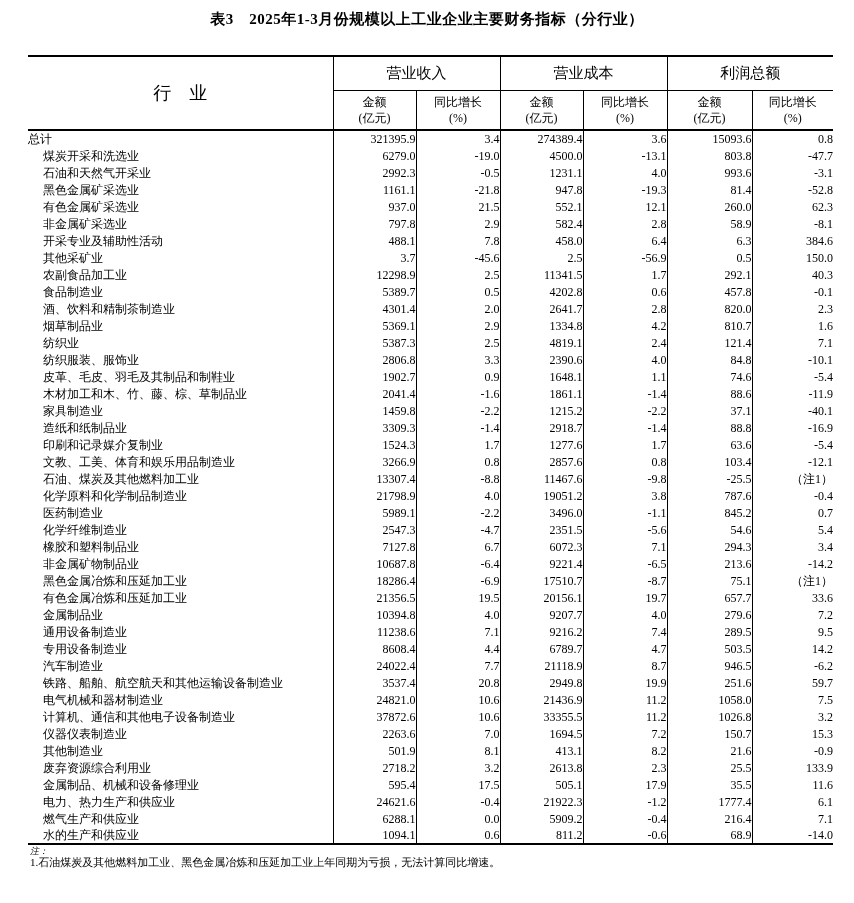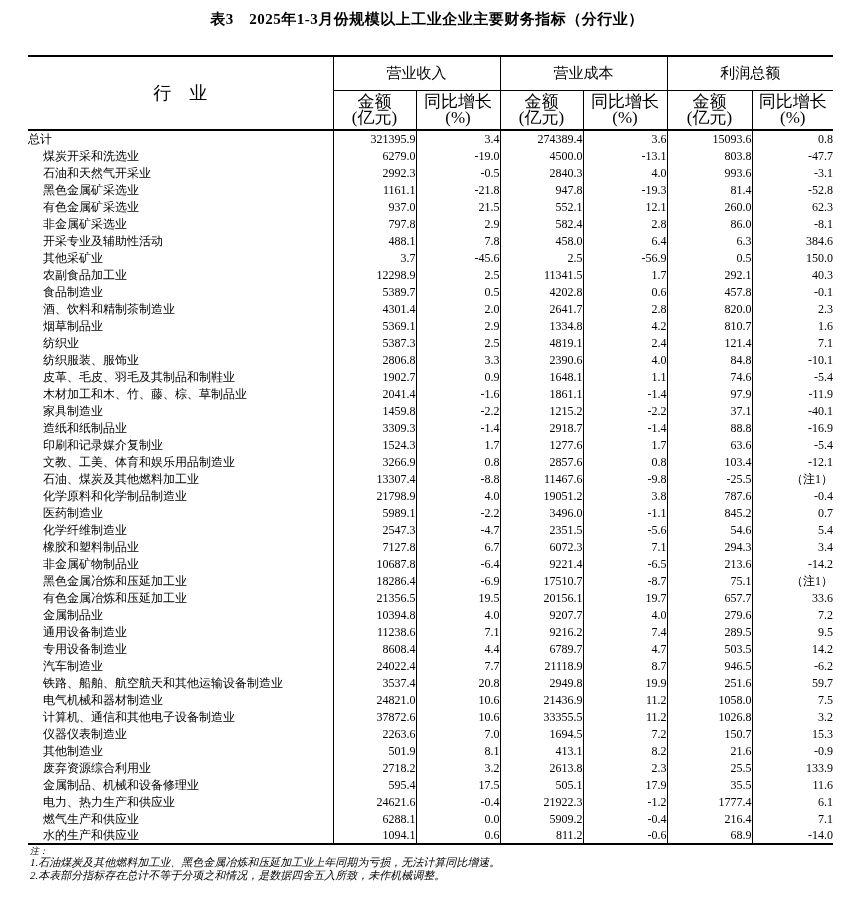--- a/index.html
+++ b/index.html
@@ -52,21 +52,21 @@
     border-bottom: 1px solid #000;
     text-align: center;
     font-size: 15px;
     vertical-align: middle;
   }
   tr.subheader th {
     height: 38px;
     border-left: 1px solid #000;
     border-bottom: 2px solid #000;
     text-align: center;
-    font-size: 17px;
+    font-size: 12px;
     vertical-align: middle;
   }
   tr.subheader th div {
     line-height: 16px;
   }
   tr.data-row {
     height: 17px;
   }
   tr.data-row td {
     font-size: 12px;
@@ -90,21 +90,20 @@
     margin-top: 1px;
   }
   .note-label {
     font-size: 9px;
     line-height: 10px;
     font-style: italic;
   }
   .note-item {
     font-size: 11px;
     line-height: 13px;
-    font-style: italic;
   }
 </style>
 </head>
 <body>
 
 <div class="page">
 
   <div class="title">表3　2025年1-3月份规模以上工业企业主要财务指标（分行业）</div>
 
   <table class="fin">
@@ -167,21 +166,21 @@
           <td class="num-cell">-19.0</td>
           <td class="num-cell">4500.0</td>
           <td class="num-cell">-13.1</td>
           <td class="num-cell">803.8</td>
           <td class="num-cell">-47.7</td>
         </tr>
         <tr class="data-row indented">
           <td class="industry-cell">石油和天然气开采业</td>
           <td class="num-cell">2992.3</td>
           <td class="num-cell">-0.5</td>
-          <td class="num-cell">2840.3</td>
+          <td class="num-cell">1231.1</td>
           <td class="num-cell">4.0</td>
           <td class="num-cell">993.6</td>
           <td class="num-cell">-3.1</td>
         </tr>
         <tr class="data-row indented">
           <td class="industry-cell">黑色金属矿采选业</td>
           <td class="num-cell">1161.1</td>
           <td class="num-cell">-21.8</td>
           <td class="num-cell">947.8</td>
           <td class="num-cell">-19.3</td>
@@ -196,21 +195,21 @@
           <td class="num-cell">12.1</td>
           <td class="num-cell">260.0</td>
           <td class="num-cell">62.3</td>
         </tr>
         <tr class="data-row indented">
           <td class="industry-cell">非金属矿采选业</td>
           <td class="num-cell">797.8</td>
           <td class="num-cell">2.9</td>
           <td class="num-cell">582.4</td>
           <td class="num-cell">2.8</td>
-          <td class="num-cell">86.0</td>
+          <td class="num-cell">58.9</td>
           <td class="num-cell">-8.1</td>
         </tr>
         <tr class="data-row indented">
           <td class="industry-cell">开采专业及辅助性活动</td>
           <td class="num-cell">488.1</td>
           <td class="num-cell">7.8</td>
           <td class="num-cell">458.0</td>
           <td class="num-cell">6.4</td>
           <td class="num-cell">6.3</td>
           <td class="num-cell">384.6</td>
@@ -286,21 +285,21 @@
           <td class="num-cell">1.1</td>
           <td class="num-cell">74.6</td>
           <td class="num-cell">-5.4</td>
         </tr>
         <tr class="data-row indented">
           <td class="industry-cell">木材加工和木、竹、藤、棕、草制品业</td>
           <td class="num-cell">2041.4</td>
           <td class="num-cell">-1.6</td>
           <td class="num-cell">1861.1</td>
           <td class="num-cell">-1.4</td>
-          <td class="num-cell">97.9</td>
+          <td class="num-cell">88.6</td>
           <td class="num-cell">-11.9</td>
         </tr>
         <tr class="data-row indented">
           <td class="industry-cell">家具制造业</td>
           <td class="num-cell">1459.8</td>
           <td class="num-cell">-2.2</td>
           <td class="num-cell">1215.2</td>
           <td class="num-cell">-2.2</td>
           <td class="num-cell">37.1</td>
           <td class="num-cell">-40.1</td>
@@ -529,16 +528,15 @@
           <td class="num-cell">-0.6</td>
           <td class="num-cell">68.9</td>
           <td class="num-cell">-14.0</td>
         </tr>
       </tbody>
   </table>
 
   <div class="notes">
     <div class="note-label">注：</div>
     <div class="note-item">1.石油煤炭及其他燃料加工业、黑色金属冶炼和压延加工业上年同期为亏损，无法计算同比增速。</div>
-    <div class="note-item">2.本表部分指标存在总计不等于分项之和情况，是数据四舍五入所致，未作机械调整。</div>
   </div>
 
 </div>
 
 </body></html>

